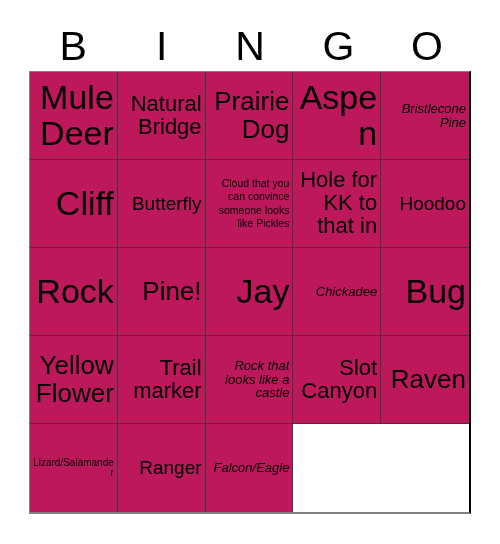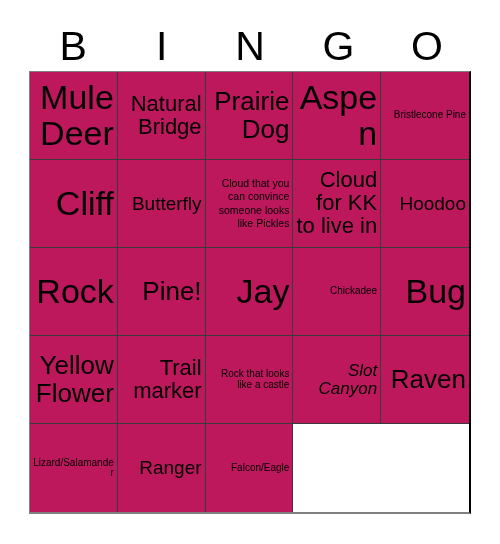--- a/index.html
+++ b/index.html
@@ -76,22 +76,22 @@
     display: block;
     width: 100%;
     line-height: 1.04;
     word-wrap: break-word;
   }
   
   .fs-xxl .cell-text { font-size: 34px; }
   .fs-xl  .cell-text { font-size: 26px; }
   .fs-l   .cell-text { font-size: 22px; }
   .fs-m   .cell-text { font-size: 19px; }
-  .fs-s   .cell-text { font-size: 17px; font-style: italic; }
-  .fs-xs  .cell-text { font-size: 10px; }
+  .fs-s   .cell-text { font-size: 22px; }
+  .fs-xs  .cell-text { font-size: 13px; font-style: italic; }
   .fs-xxs .cell-text { font-size: 10.5px; line-height: 1.25; }
   .fs-tiny .cell-text { font-size: 10px; }
 </style>
 </head>
 <body>
 
 <div class="card">
 
   <div class="header-row">
       <div class="header-cell">B</div>
@@ -120,21 +120,21 @@
       <div class="cell fs-xxl">
         <span class="cell-text">Cliff</span>
       </div>
       <div class="cell fs-m">
         <span class="cell-text">Butterfly</span>
       </div>
       <div class="cell fs-xxs">
         <span class="cell-text">Cloud that you can convince someone looks like Pickles</span>
       </div>
       <div class="cell fs-l">
-        <span class="cell-text">Cloud for KK to live in</span>
+        <span class="cell-text">Hole for KK to that in</span>
       </div>
       <div class="cell fs-m">
         <span class="cell-text">Hoodoo</span>
       </div>
       <div class="cell fs-xxl">
         <span class="cell-text">Rock</span>
       </div>
       <div class="cell fs-xl">
         <span class="cell-text">Pine!</span>
       </div>

